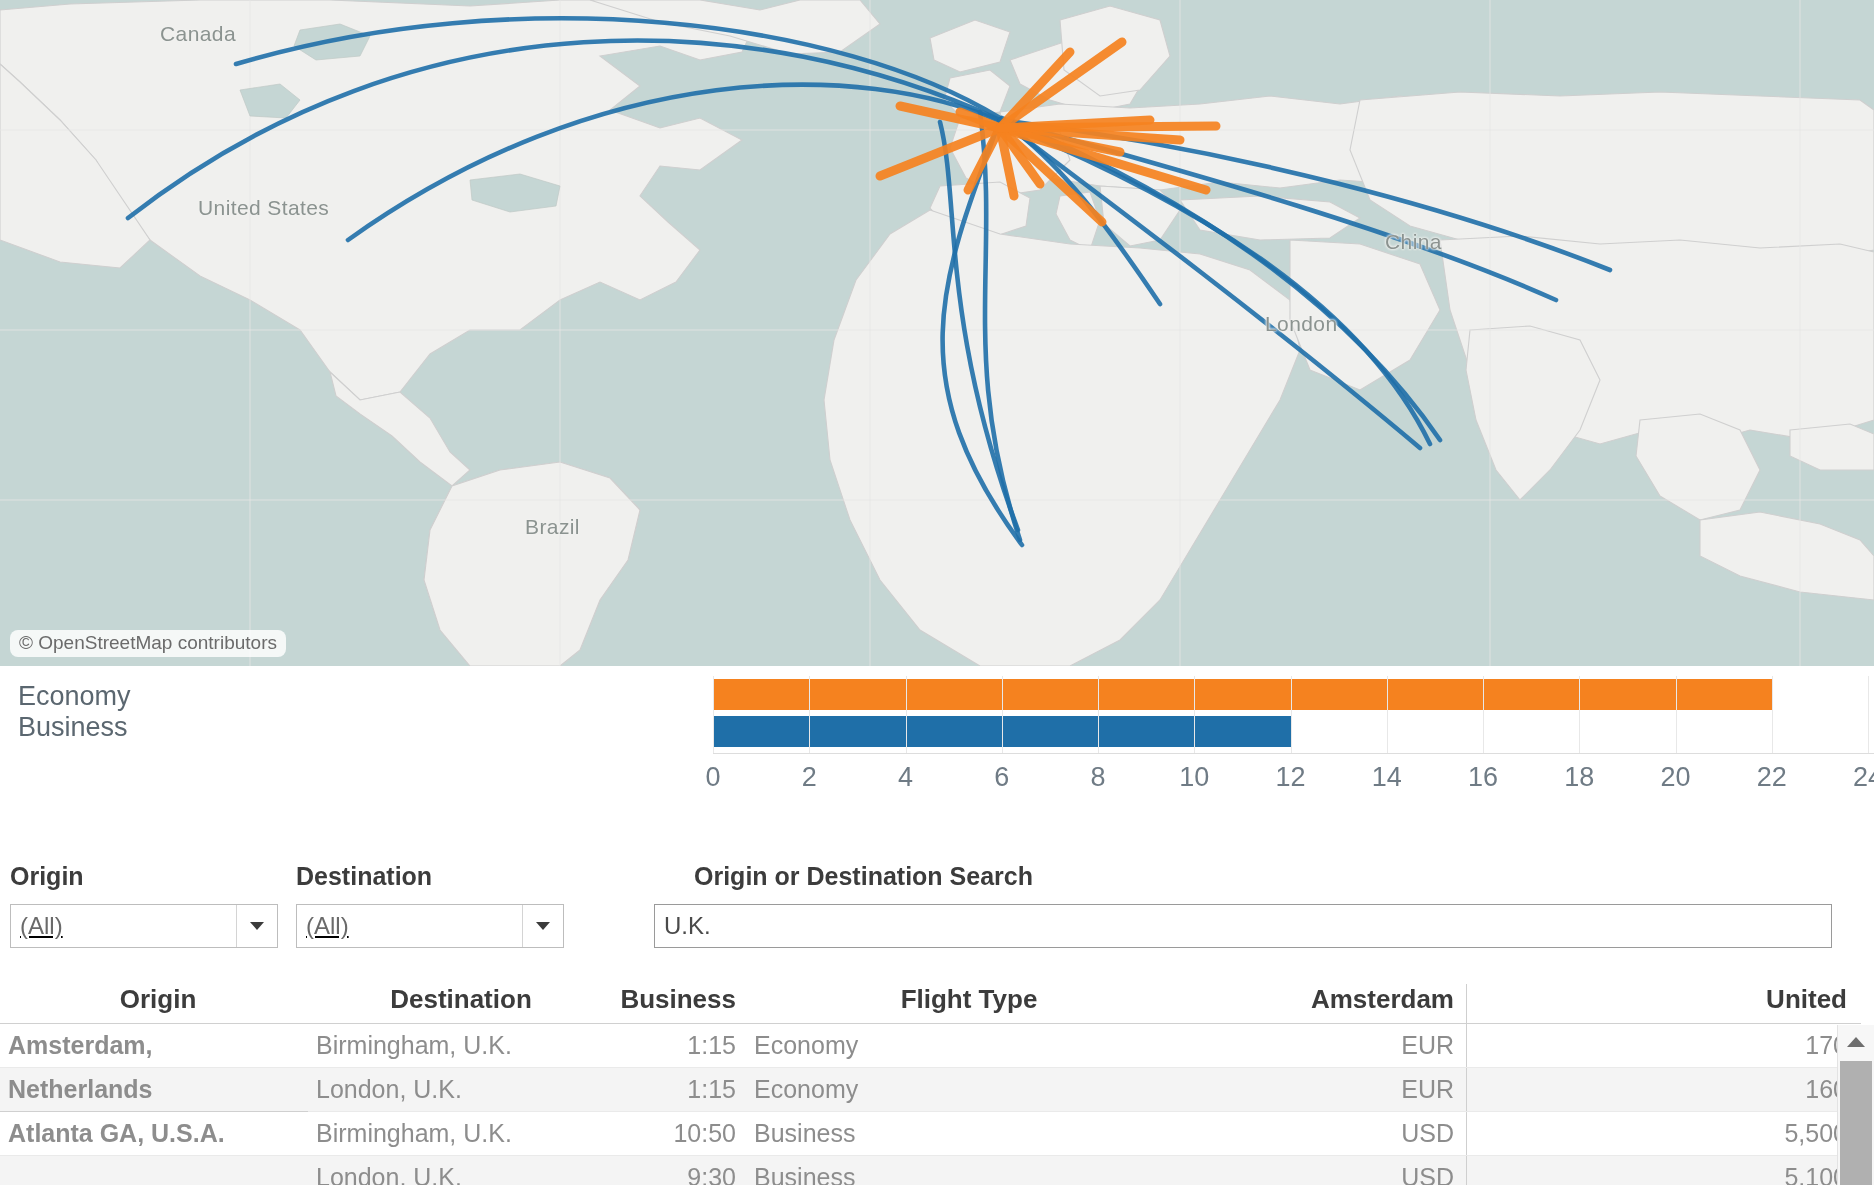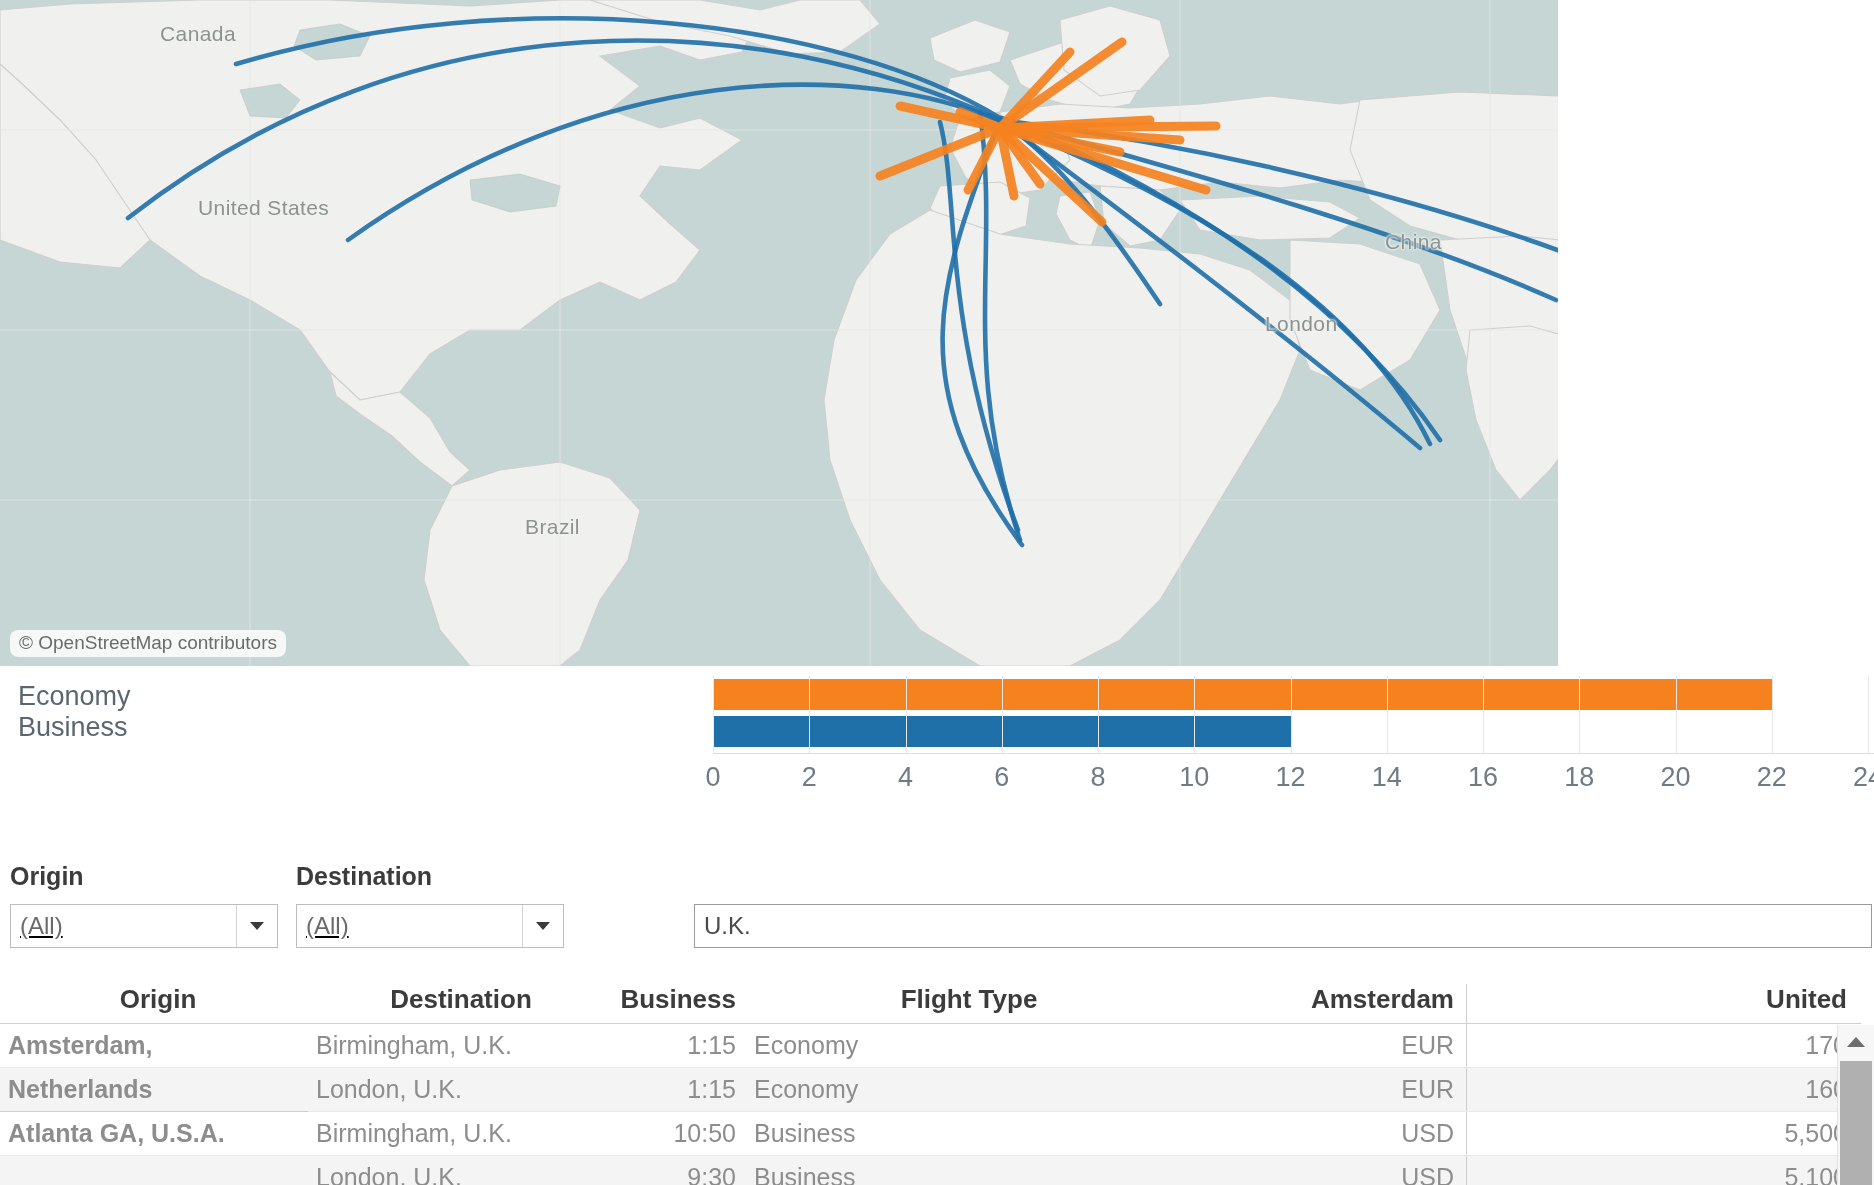--- a/index.html
+++ b/index.html
@@ -13,21 +13,21 @@
     width: 1874px;
     height: 1185px;
     overflow: hidden;
     background: #ffffff;
   }
 
   
   .map-panel {
     position: absolute;
     left: 0; top: 0;
-    width: 1558px; height: 666px;
+    width: 1874px; height: 666px;
     background: #c5d6d4;
     overflow: hidden;
   }
   .map-svg { position: absolute; left: 0; top: 0; }
   .map-label {
     position: absolute;
     color: #8b9390;
     font-size: 21px;
     letter-spacing: .4px;
     white-space: nowrap;
@@ -425,21 +425,22 @@
     </div>
 
     <div class="filter-label" style="left:296px; top:6px;">Destination</div>
     <div class="dropdown" style="left:296px; top:48px; width:268px;">
       <div class="dd-value">(All)</div>
       <div class="dd-arrow">
         <span class="caret"></span>
       </div>
     </div>
 
-    <div class="searchbox" style="left:694px; top:48px; width:1178px;" placeholder="">U.K.</div>
+    <div class="filter-label" style="left:694px; top:6px;">Origin or Destination Search</div>
+    <div class="searchbox" style="left:654px; top:48px; width:1178px;" placeholder="">U.K.</div>
   </div>
 
   <div class="table-wrap">
     <table class="grid">
       <thead>
         <tr>
           <th class="c-origin">Origin</th>
           <th class="c-dest">Destination</th>
           <th class="c-dur">Business</th>
           <th class="c-type">Flight Type</th>

